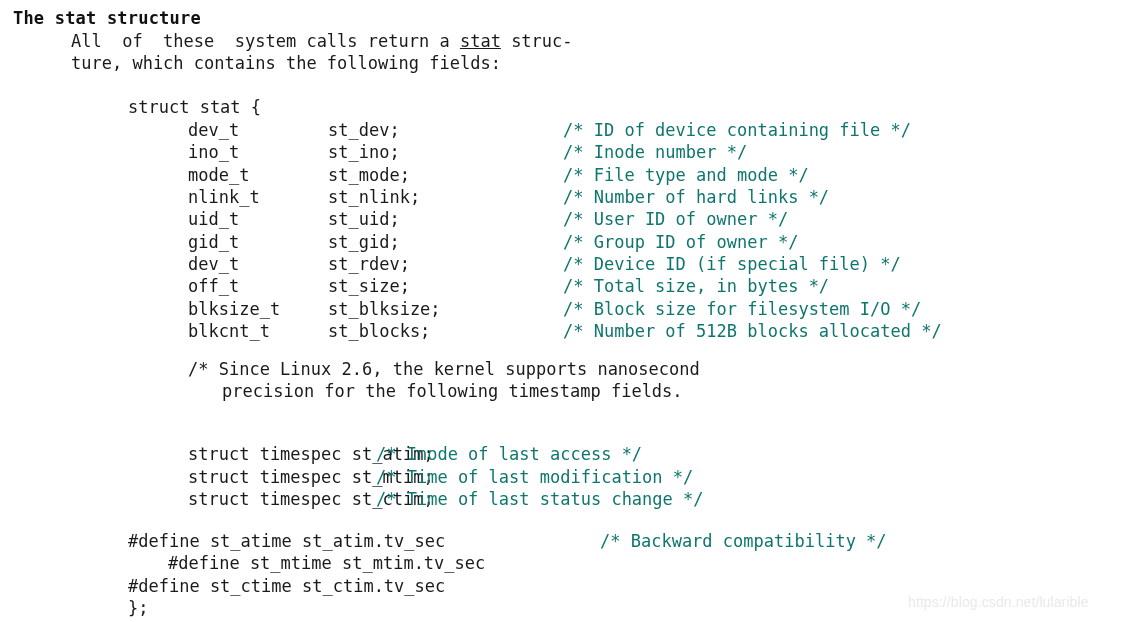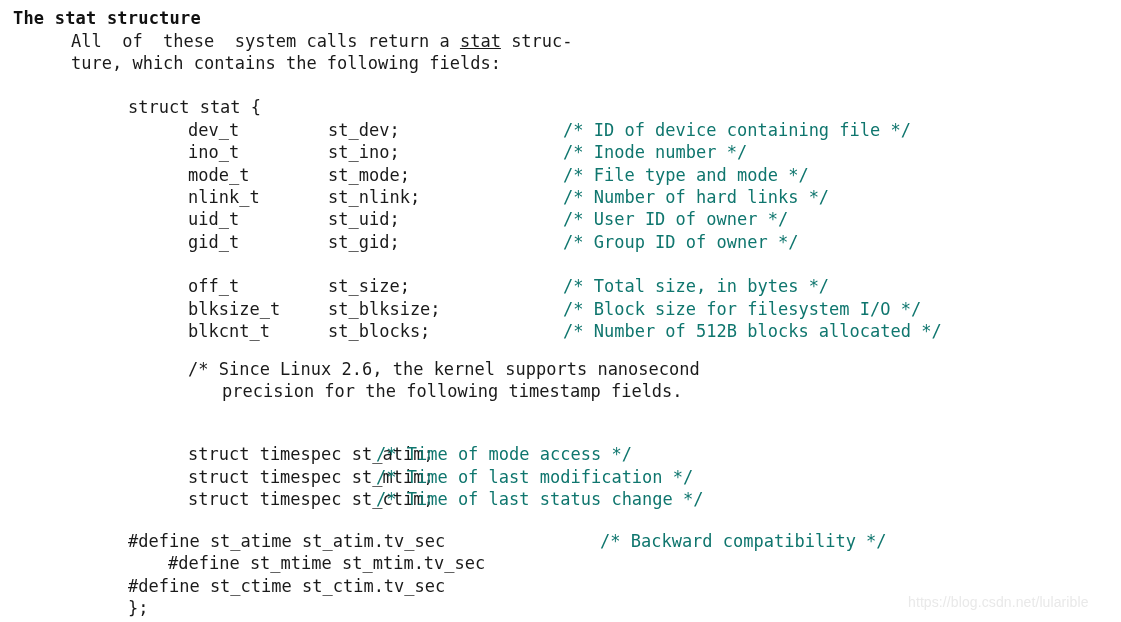--- a/index.html
+++ b/index.html
@@ -120,31 +120,32 @@
     <div class="code-line col-b" style="top:141px;"><span class="field-type">ino_t</span><span class="field-name">st_ino;</span><span class="comment">/* Inode number */</span></div>
 
     <div class="code-line col-b" style="top:164px;"><span class="field-type">mode_t</span><span class="field-name">st_mode;</span><span class="comment">/* File type and mode */</span></div>
 
     <div class="code-line col-b" style="top:186px;"><span class="field-type">nlink_t</span><span class="field-name">st_nlink;</span><span class="comment">/* Number of hard links */</span></div>
 
     <div class="code-line col-b" style="top:208px;"><span class="field-type">uid_t</span><span class="field-name">st_uid;</span><span class="comment">/* User ID of owner */</span></div>
 
     <div class="code-line col-b" style="top:231px;"><span class="field-type">gid_t</span><span class="field-name">st_gid;</span><span class="comment">/* Group ID of owner */</span></div>
 
+    <div class="code-line col-b" style="top:253px;"><span class="field-type">dev_t</span><span class="field-name">st_rdev;</span><span class="comment">/* Device ID (if special file) */</span></div>
 
     <div class="code-line col-b" style="top:275px;"><span class="field-type">off_t</span><span class="field-name">st_size;</span><span class="comment">/* Total size, in bytes */</span></div>
 
     <div class="code-line col-b" style="top:298px;"><span class="field-type">blksize_t</span><span class="field-name">st_blksize;</span><span class="comment">/* Block size for filesystem I/O */</span></div>
 
     <div class="code-line col-b" style="top:320px;"><span class="field-type">blkcnt_t</span><span class="field-name">st_blocks;</span><span class="comment">/* Number of 512B blocks allocated */</span></div>
 
     <div class="code-line col-b" style="top:358px;">/* Since Linux 2.6, the kernel supports nanosecond</div>
     <div class="code-line col-c" style="top:380px;">precision for the following timestamp fields.</div>
 
-    <div class="code-line col-b" style="top:443px;"><span class="ts-decl">struct timespec st_atim;</span><span class="comment">/* Time of mode access */</span></div>
+    <div class="code-line col-b" style="top:443px;"><span class="ts-decl">struct timespec st_atim;</span><span class="comment">/* Inode of last access */</span></div>
 
     <div class="code-line col-b" style="top:466px;"><span class="ts-decl">struct timespec st_mtim;</span><span class="comment">/* Time of last modification */</span></div>
 
     <div class="code-line col-b" style="top:488px;"><span class="ts-decl">struct timespec st_ctim;</span><span class="comment">/* Time of last status change */</span></div>
 
     <div class="code-line col-a" style="top:530px;"><span class="def-body">#define st_atime st_atim.tv_sec</span><span class="comment">/* Backward compatibility */</span></div>
 
     <div class="code-line col-a" style="top:552px;margin-left:40px;"><span class="def-body">#define st_mtime st_mtim.tv_sec</span><span class="comment"></span></div>
 
     <div class="code-line col-a" style="top:575px;"><span class="def-body">#define st_ctime st_ctim.tv_sec</span><span class="comment"></span></div>

